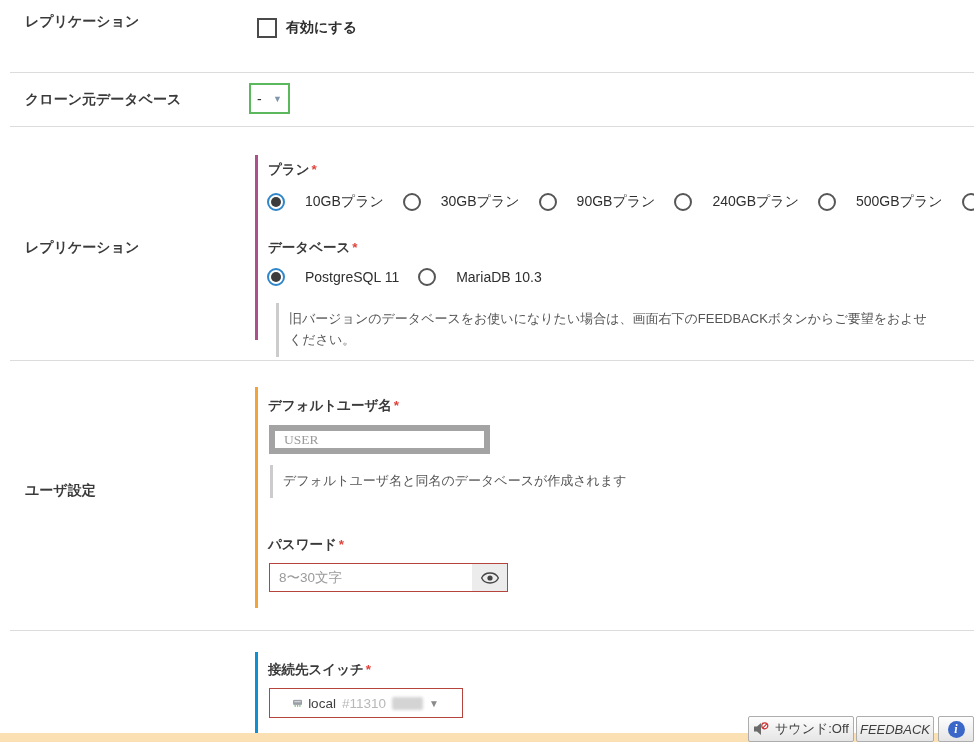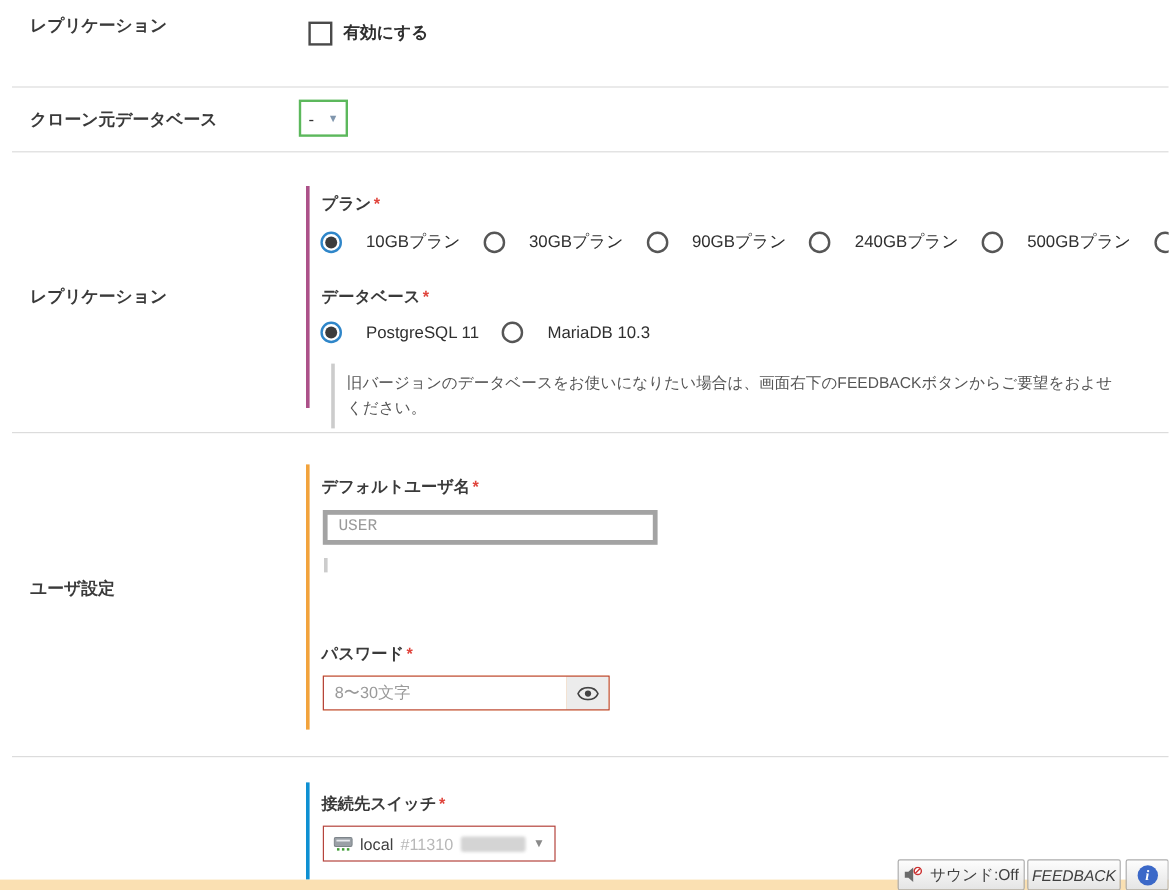--- a/index.html
+++ b/index.html
@@ -25,29 +25,29 @@
 
   .radio-row { position:absolute; display:flex; align-items:center; gap:19px; }
   .radio-item { display:flex; align-items:center; cursor:pointer; }
   .radio { width:18px; height:18px; border:2px solid #565656; border-radius:50%; background:#fff; display:inline-block; position:relative; flex:0 0 auto; }
   .radio.selected { border-color:#2f86c9; }
   .radio.selected::after { content:""; position:absolute; left:2px; top:2px; width:10px; height:10px; border-radius:50%; background:#3c3c3c; }
   .radio-label { margin-left:20px; font-size:14px; color:#2f2f2f; white-space:nowrap; }
 
   .note { position:absolute; border-left:3px solid #cccccc; padding:6px 0 6px 10px; font-size:13px; color:#555; line-height:1.6; }
 
-  .text-input { position:absolute; width:279px; height:29px; border:4px solid #a3a3a3; padding:0 9px; font-size:13.5px; color:#333; font-family:Liberation Mono, monospace; outline:none; }
+  .text-input { position:absolute; width:221px; height:29px; border:6px solid #a3a3a3; padding:0 9px; font-size:13.5px; color:#333; font-family:Liberation Serif, serif; outline:none; }
   .text-input::placeholder { color:#9a9a9a; }
 
-  .pw-wrap { position:absolute; width:239px; height:29px; border:1px solid #b5443c; display:flex; background:#fdba74; }
+  .pw-wrap { position:absolute; width:239px; height:29px; border:1px solid #b5443c; display:flex; background:#000000; }
   .pw-wrap input { flex:1; border:none; outline:none; padding:0 9px; font-size:13.5px; color:#333; min-width:0; font-family:"Liberation Sans",sans-serif; }
   .pw-wrap input::placeholder { color:#9a9a9a; }
   .eye-btn { width:35px; background:#ececec; display:flex; align-items:center; justify-content:center; cursor:pointer; }
 
-  .switch-select { left:269px; top:688px; width:194px; height:30px; border:1px solid #b5443c; padding:0 8px; gap:6px; }
+  .switch-select { left:269px; top:688px; width:194px; height:30px; border:1px solid #b5443c; padding:0 23px; gap:6px; }
   .switch-name { font-size:13.5px; color:#3f3f3f; }
   .switch-id { font-size:13.5px; color:#b8b8b8; }
   .redacted { width:58px; height:13px; background:#d4d4d4; border-radius:2px; filter:blur(1.5px); }
   .switch-select .arrow { margin-left:auto; font-size:10px; color:#8a8a8a; }
 
   .bottom-bar { position:absolute; left:0; top:733px; width:974px; height:9px; background:#fae0b2; }
 
   .footer-btn { position:absolute; top:716px; height:26px; border:1px solid #adadad; background:linear-gradient(#fdfdfd,#e5e5e5); border-radius:2px; display:flex; align-items:center; justify-content:center; gap:6px; font-size:13px; color:#3f3f3f; cursor:pointer; z-index:5; font-family:"Liberation Sans",sans-serif; }
   .sound-btn { left:748px; width:106px; }
   .feedback-btn { left:856px; width:78px;font-style:italic; }
@@ -119,20 +119,21 @@
   <div class="note" style="left:276px; top:303px; width:660px">旧バージョンのデータベースをお使いになりたい場合は、画面右下のFEEDBACKボタンからご要望をおよせください。</div>
 
   <div class="divider" style="top:360px"></div>
 
   <div class="accent-bar" style="top:387px; height:221px; background:#f2a33c"></div>
   <div class="row-label" style="top:482px">ユーザ設定</div>
 
   <div class="field-label" style="left:268px; top:397px"><span>デフォルトユーザ名</span><span class="req">*</span></div>
   <input class="text-input" style="left: 269px; top: 425px;" type="text" placeholder="USER">
   <div class="note" style="left:270px; top:465px; width:420px">
+    <div>デフォルトユーザ名と同名のデータベースが作成されます</div>
   </div>
 
   <div class="field-label" style="left:268px; top:536px"><span>パスワード</span><span class="req">*</span></div>
   <div class="pw-wrap" style="left:269px; top:563px">
     <input type="text" placeholder="8〜30文字" style="">
     <div class="eye-btn">
       <svg width="18" height="12" viewBox="0 0 18 12">
         <path d="M9 1C5 1 1.8 3.5 0.6 6 1.8 8.5 5 11 9 11s7.2-2.5 8.4-5C16.2 3.5 13 1 9 1z" fill="none" stroke="#444" stroke-width="1.4"></path>
         <circle cx="9" cy="6" r="2.6" fill="#444"></circle>
       </svg>

